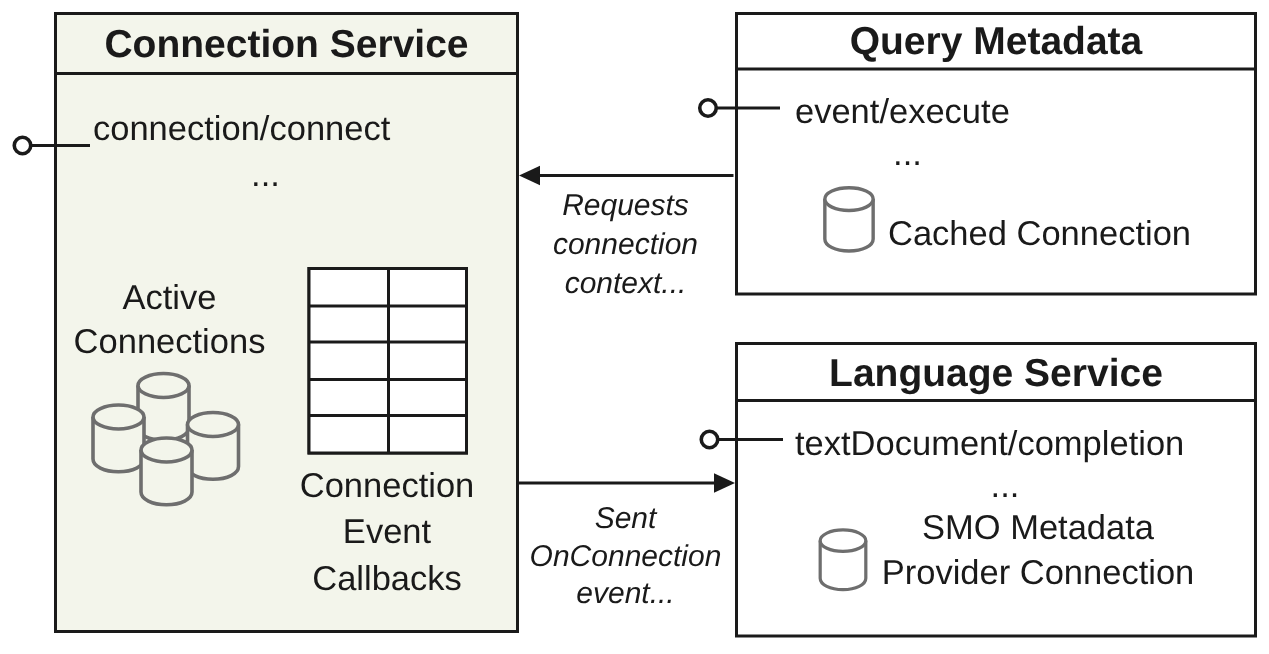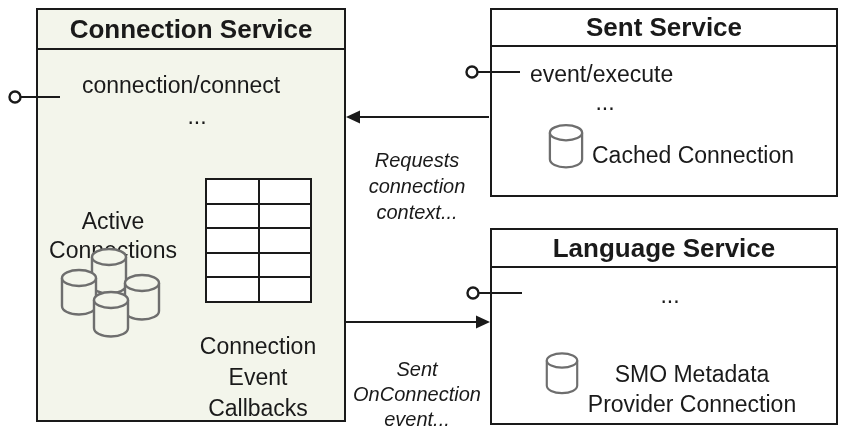--- a/index.html
+++ b/index.html
@@ -19,25 +19,25 @@
   .box-lang{left:490px;top:228px;width:348px;height:197px;background:var(--service-box-bg);}
 
   .box-header{width:100%;display:flex;align-items:center;justify-content:center;
     border-bottom:2px solid var(--line-color);font-weight:bold;font-size:26px;}
   .box-conn .box-header{height:40px;}
   .box-query .box-header{height:37px;}
   .box-lang .box-header{height:38px;}
 
   .methods{position:absolute;font-size:23px;line-height:31px;white-space:nowrap;}
   .methods .ellipsis{text-align:center;white-space:normal;}
-  .conn-methods{left:24px;top:60px;width:230px;margin-left:20px;}
+  .conn-methods{left:24px;top:60px;width:230px;}
   .query-methods{left:38px;top:50px;width:150px;line-height:28px;}
   .lang-methods{left:38px;top:51px;width:280px;line-height:28px;}
 
-  .multiline{white-space:pre-line;text-align:center;margin-top:23px;}
+  .multiline{white-space:pre-line;text-align:center;}
   .active-label{position:absolute;left:0px;top:174px;width:150px;font-size:23px;line-height:29px;}
   .callbacks-label{position:absolute;left:145px;top:298px;width:150px;font-size:23px;line-height:31px;}
   .cached-label{position:absolute;left:100px;top:132px;font-size:23px;white-space:nowrap;}
   .smo-label{position:absolute;left:85px;top:106px;width:230px;font-size:23px;line-height:30px;}
 
   .callback-table{position:absolute;left:167px;top:168px;width:107px;height:125px;
     display:grid;grid-template-columns:1fr 1fr;grid-template-rows:repeat(5,1fr);
     gap:2px;background:var(--line-color);border:2px solid var(--line-color);}
   .callback-table div{background:#ffffff;}
 
@@ -100,38 +100,39 @@
         <div></div>
         <div></div>
     </div>
 
     <div class="multiline callbacks-label">Connection
 Event
 Callbacks</div>
   </div>
 
   <div class="box box-query">
-    <div class="box-header">Sent Service</div>
+    <div class="box-header">Query Metadata</div>
 
     <div class="methods query-methods">
       <div>event/execute</div>
       <div class="ellipsis">...</div>
     </div>
 
     <svg class="cyl cyl-white" style="left:56px;top:113px;" width="36" height="46" viewBox="0 0 38 48">
       <path d="M2 10 L2 38 C2 42.8 9.4 46.5 19 46.5 C28.6 46.5 36 42.8 36 38 L36 10"></path>
       <ellipse cx="19" cy="10" rx="17" ry="8"></ellipse>
     </svg>
     <div class="cached-label">Cached Connection</div>
   </div>
 
   <div class="box box-lang">
     <div class="box-header">Language Service</div>
 
     <div class="methods lang-methods">
+      <div>textDocument/completion</div>
       <div class="ellipsis">...</div>
     </div>
 
     <svg class="cyl cyl-white" style="left:53px;top:121px;" width="34" height="44" viewBox="0 0 38 48">
       <path d="M2 10 L2 38 C2 42.8 9.4 46.5 19 46.5 C28.6 46.5 36 42.8 36 38 L36 10"></path>
       <ellipse cx="19" cy="10" rx="17" ry="8"></ellipse>
     </svg>
     <div class="multiline smo-label">SMO Metadata
 Provider Connection</div>
   </div>

